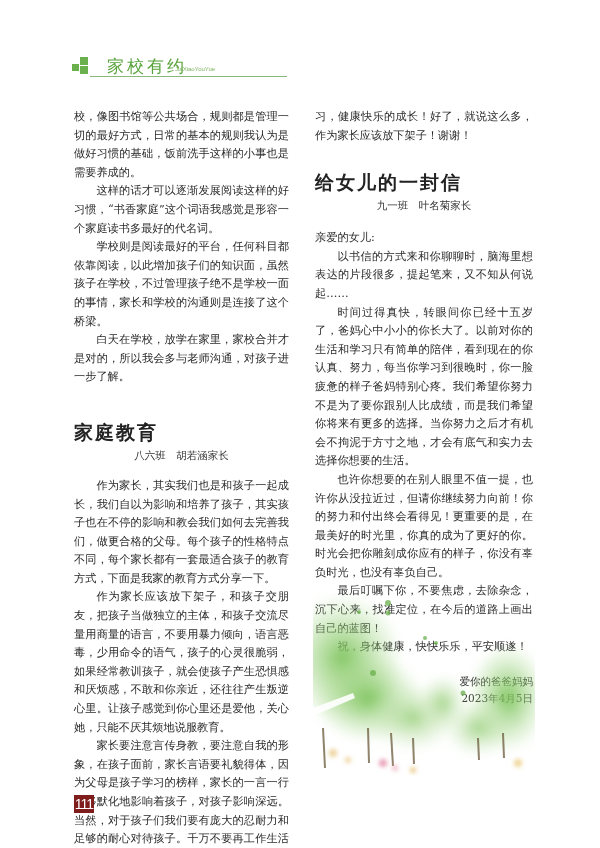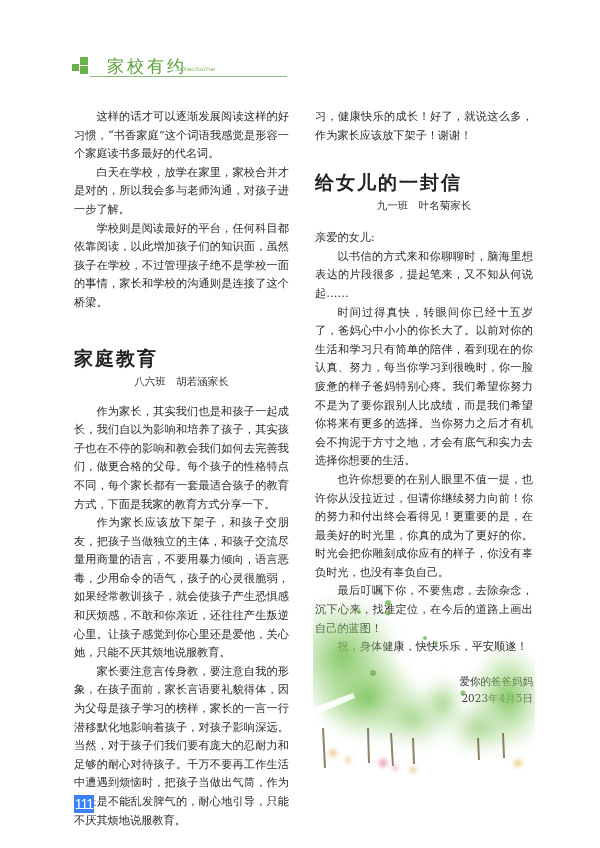--- a/index.html
+++ b/index.html
@@ -24,44 +24,45 @@
   .col-left { left:74px; width:215px; }
   .col-right { left:315px; width:218px; }
   .col p { margin:0; text-indent:2em; }
   .col p.noindent { text-indent:0; }
 
   .article-title { text-align:left; font-size:19px; letter-spacing:2px; margin:0; line-height:26px; color:#222; }
   .article-author { text-align:center; font-size:10.5px; margin:2px 0 0 0; line-height:16px; color:#333; }
 
   .sign { text-align:right; font-size:10.5px; line-height:17px; margin:0; }
 
-  .page-num { position:absolute; left:74px; top:795px; width:20px; height:18px; background:#3b82f6;
+  .page-num { position:absolute; left:74px; top:795px; width:20px; height:18px; background:#7f1d1d;
               color:#fff; font-family:"Liberation Sans",sans-serif; font-size:14px; line-height:18px;
               text-align:center; letter-spacing:-1px; }
 
   .illustration { position:absolute; left:313px; top:588px; width:222px; height:190px; overflow:hidden; }
 </style>
 </head>
 <body>
 
 <div class="header">
   <div class="logo-blocks">
     <span class="lb1"></span>
       <span class="lb2"></span>
       <span class="lb3"></span>
   </div>
   <div class="header-title">家校有约</div>
   <div class="header-sub">JiaXiaoYouYue</div>
   <div class="header-rule"></div>
 </div>
 
 <div class="col col-left">
+  <p class="noindent">校，像图书馆等公共场合，规则都是管理一切的最好方式，日常的基本的规则我认为是做好习惯的基础，饭前洗手这样的小事也是需要养成的。</p>
   <p>这样的话才可以逐渐发展阅读这样的好习惯，“书香家庭”这个词语我感觉是形容一个家庭读书多最好的代名词。</p>
+  <p>学校则是阅读最好的平台，任何科目都依靠阅读，以此增加孩子们的知识面，虽然孩子在学校，不过管理孩子绝不是学校一面的事情，家长和学校的沟通则是连接了这个桥梁。</p>
   <p>白天在学校，放学在家里，家校合并才是对的，所以我会多与老师沟通，对孩子进一步了解。</p>
-  <p>学校则是阅读最好的平台，任何科目都依靠阅读，以此增加孩子们的知识面，虽然孩子在学校，不过管理孩子绝不是学校一面的事情，家长和学校的沟通则是连接了这个桥梁。</p>
 
   <div style="height:32px"></div>
   <h2 class="article-title">家庭教育</h2>
   <div class="article-author">八六班　胡若涵家长</div>
   <div style="height:14px"></div>
 
   <p>作为家长，其实我们也是和孩子一起成长，我们自以为影响和培养了孩子，其实孩子也在不停的影响和教会我们如何去完善我们，做更合格的父母。每个孩子的性格特点不同，每个家长都有一套最适合孩子的教育方式，下面是我家的教育方式分享一下。</p>
   <p>作为家长应该放下架子，和孩子交朋友，把孩子当做独立的主体，和孩子交流尽量用商量的语言，不要用暴力倾向，语言恶毒，少用命令的语气，孩子的心灵很脆弱，如果经常教训孩子，就会使孩子产生恐惧感和厌烦感，不敢和你亲近，还往往产生叛逆心里。让孩子感觉到你心里还是爱他，关心她，只能不厌其烦地说服教育。</p>
   <p>家长要注意言传身教，要注意自我的形象，在孩子面前，家长言语要礼貌得体，因为父母是孩子学习的榜样，家长的一言一行潜移默化地影响着孩子，对孩子影响深远。当然，对于孩子们我们要有庞大的忍耐力和足够的耐心对待孩子。千万不要再工作生活中遭遇到烦恼时，把孩子当做出气筒，作为家长是不能乱发脾气的，耐心地引导，只能不厌其烦地说服教育。</p>
 

